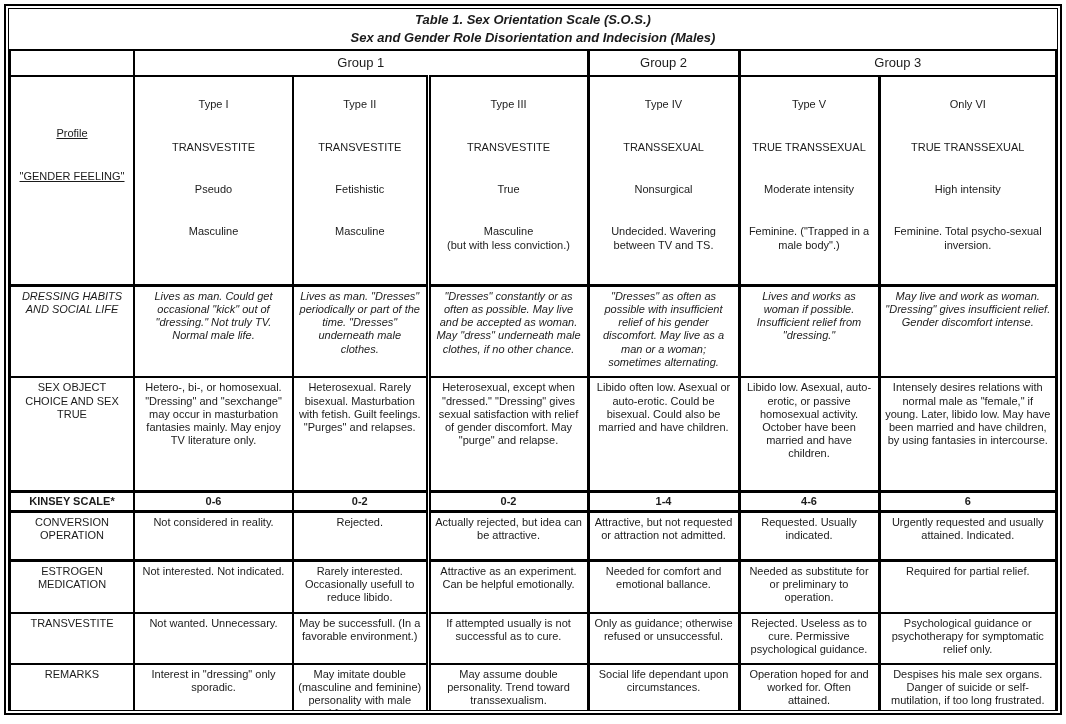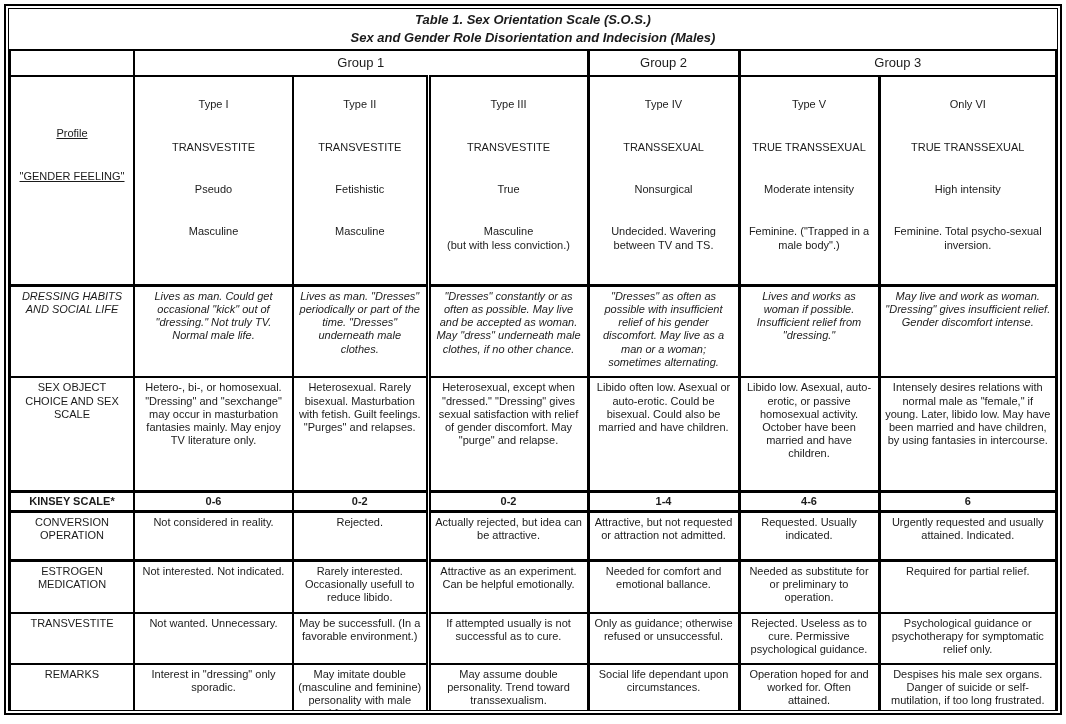--- a/index.html
+++ b/index.html
@@ -117,21 +117,21 @@
           <td>DRESSING HABITS AND SOCIAL LIFE</td>
           <td>Lives as man. Could get occasional "kick" out of "dressing." Not truly TV. Normal male life.</td>
           <td>Lives as man. "Dresses" periodically or part of the time. "Dresses" underneath male clothes.</td>
           <td class="dbl">"Dresses" constantly or as often as possible. May live and be accepted as woman. May "dress" underneath male clothes, if no other chance.</td>
           <td class="hvy">"Dresses" as often as possible with insufficient relief of his gender discomfort. May live as a man or a woman; sometimes alternating.</td>
           <td class="hvy">Lives and works as woman if possible. Insufficient relief from "dressing."</td>
           <td class="hvy">May live and work as woman. "Dressing" gives insufficient relief. Gender discomfort intense.</td>
         </tr>
 
         <tr class="r-sex">
-          <td>SEX OBJECT CHOICE AND SEX SCALE</td>
+          <td>SEX OBJECT CHOICE AND SEX TRUE</td>
           <td>Hetero-, bi-, or homosexual. "Dressing" and "sexchange" may occur in masturbation fantasies mainly. May enjoy TV literature only.</td>
           <td>Heterosexual. Rarely bisexual. Masturbation with fetish. Guilt feelings. "Purges" and relapses.</td>
           <td class="dbl">Heterosexual, except when "dressed." "Dressing" gives sexual satisfaction with relief of gender discomfort. May "purge" and relapse.</td>
           <td class="hvy">Libido often low. Asexual or auto-erotic. Could be bisexual. Could also be married and have children.</td>
           <td class="hvy">Libido low. Asexual, auto-erotic, or passive homosexual activity. October have been married and have children.</td>
           <td class="hvy">Intensely desires relations with normal male as "female," if young. Later, libido low. May have been married and have children, by using fantasies in intercourse.</td>
         </tr>
 
         <tr class="r-kinsey">
           <td>KINSEY SCALE*</td>

